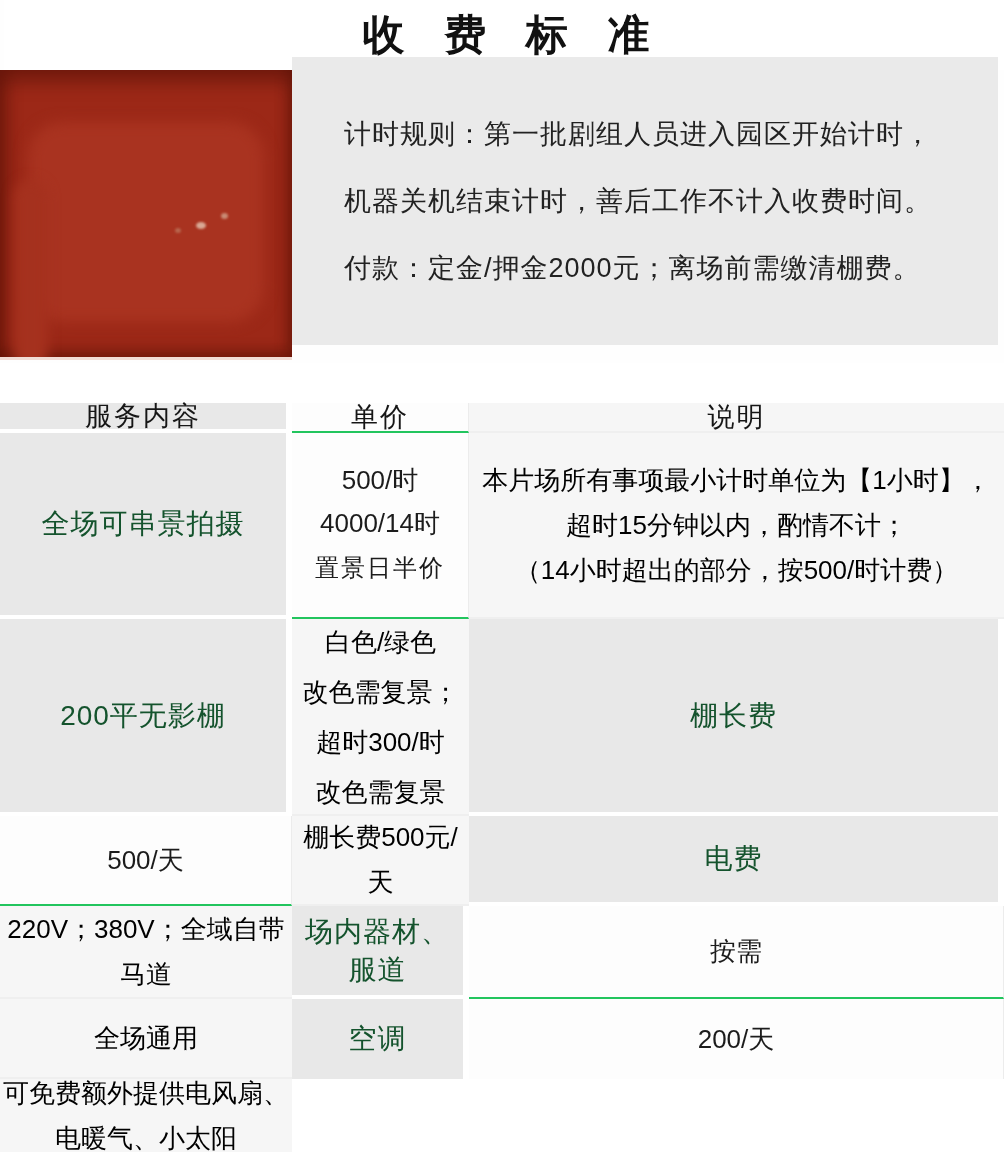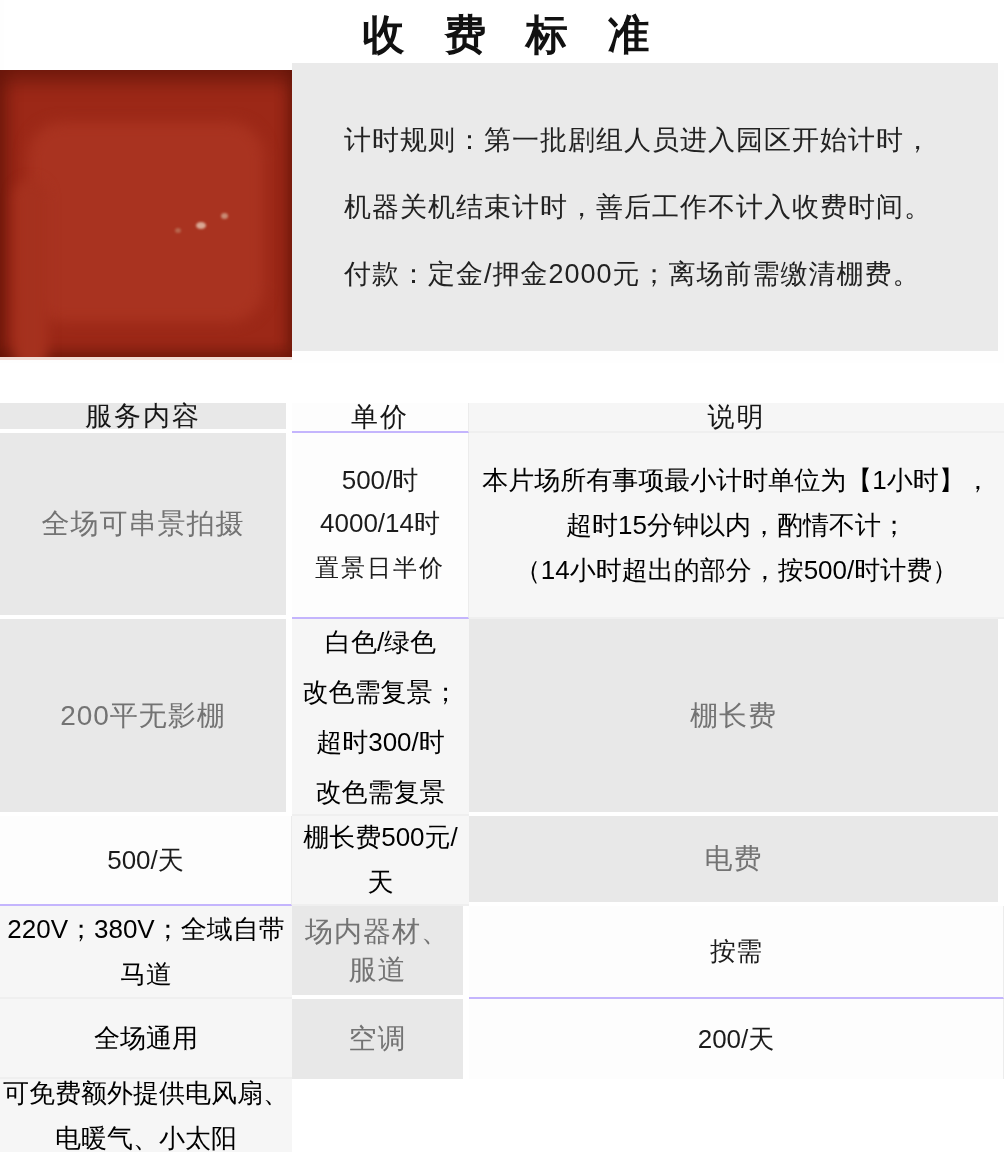--- a/index.html
+++ b/index.html
@@ -22,36 +22,36 @@
     border-bottom:3px solid #f2ddd6; }
   .red-smear { position:absolute; left:28px; top:52px; width:236px; height:200px;
     background:#a93320; border-radius:34px; filter:blur(7px); }
   .red-streak { position:absolute; left:14px; top:110px; width:34px; height:190px;
     background:#a5311e; border-radius:18px; filter:blur(6px); }
   .speck { position:absolute; border-radius:50%; filter:blur(1px); }
   .speck.s1 { left:196px; top:152px; width:10px; height:7px; background:#d9a894; }
   .speck.s2 { left:221px; top:143px; width:7px; height:6px; background:#c98b74; }
   .speck.s3 { left:175px; top:158px; width:6px; height:5px; background:#b8664e; }
 
-  .info-panel { position:absolute; left:292px; top:63px; width:706px; height:288px;
+  .info-panel { position:absolute; left:292px; top:57px; width:706px; height:288px;
     background:#eaeaea;
     display:flex; flex-direction:column; justify-content:center;
     padding-left:52px; gap:27px; }
   .info-line { font-size:27px; line-height:40px; color:#222; letter-spacing:1px; }
 
   
   .fee-table { position:absolute; left:0; top:363px; width:1004px;
     display:grid; grid-template-columns:292px 177px 535px;
     grid-template-rows:70px 186px 197px 90px 93px 80px 73px;
     background:#fff; }
   .cell { display:flex; flex-direction:column; align-items:center; justify-content:center;
     text-align:center; }
   .c1 { background:#e8e8e8; border-right:6px solid #ffffff; border-bottom:4px solid #ffffff;
-    font-size:28px; color:#737373; letter-spacing:1px; }
-  .c2 { background:#fdfdfd; border-right:1px solid #ececec; border-bottom:2px solid #c4b5fd;
+    font-size:28px; color:#14532d; letter-spacing:1px; }
+  .c2 { background:#fdfdfd; border-right:1px solid #ececec; border-bottom:2px solid #22c55e;
     font-size:26px; color:#1c1c1c; }
   .c3 { background:#f6f6f6; border-bottom:2px solid #efefef;
     font-size:26px; color:#000000; }
   .hdr { font-size:27px; color:#161616; letter-spacing:2px;margin-top:40px; }
   .line { display:block; }
   .c2 .line { line-height:43px; }
   .c3 .line { line-height:45px; }
   .big-line { font-size:24px; letter-spacing:2px; line-height:46px !important; }
   .last-row { border-bottom:none !important; }
 </style>

